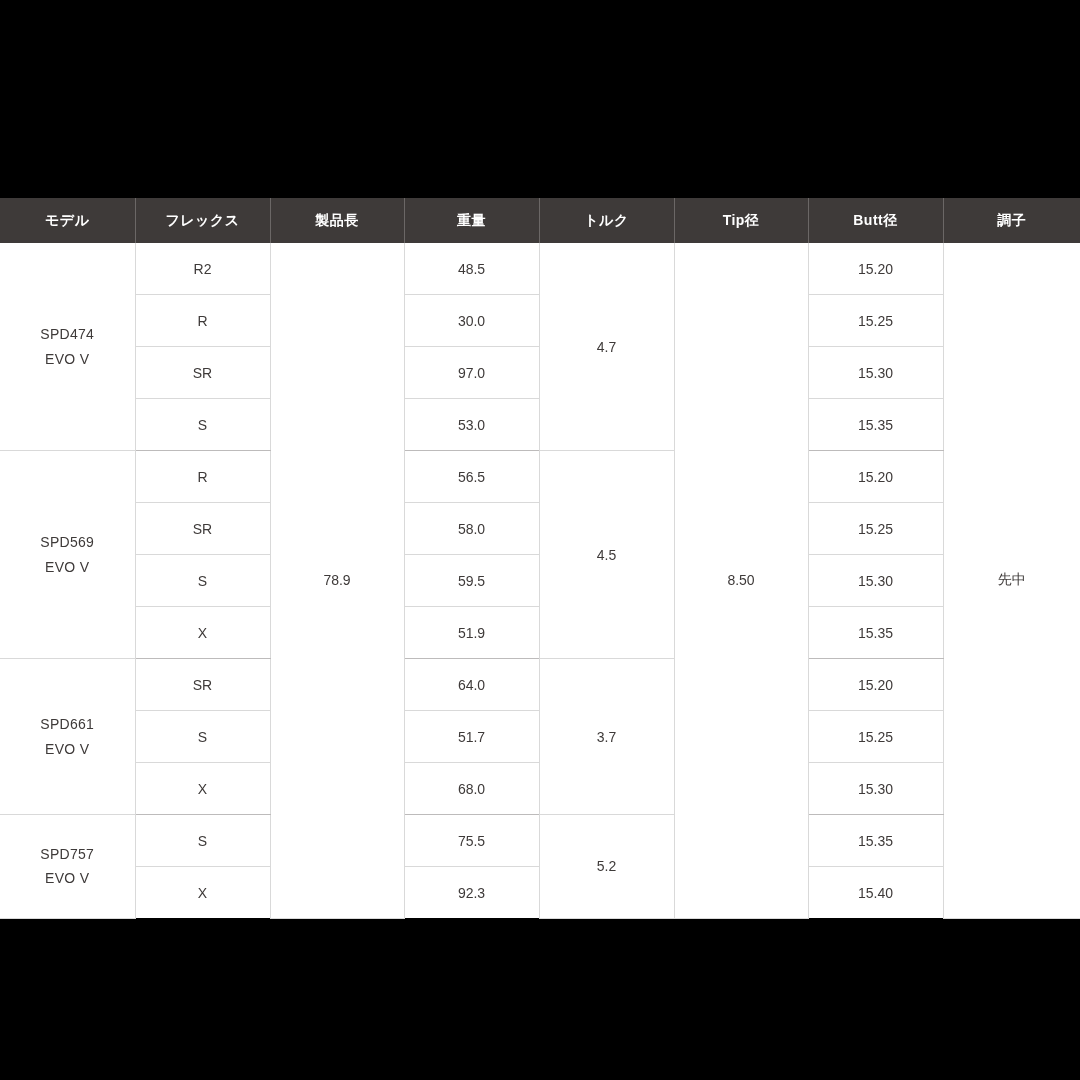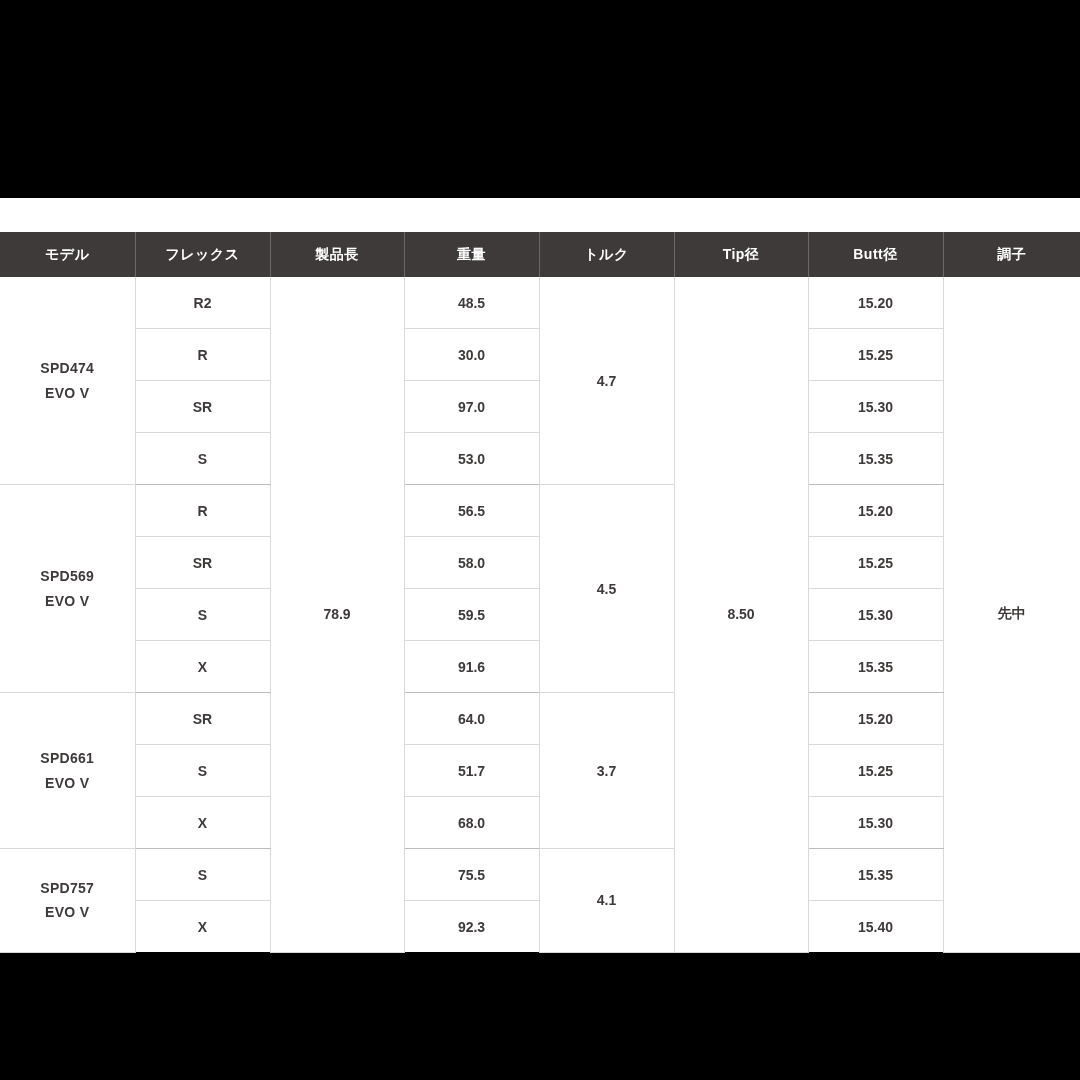--- a/index.html
+++ b/index.html
@@ -24,21 +24,20 @@
     top: 198px;
     left: 0;
     width: 1080px;
     height: 678px;
     background: #ffffff;
   }
   table.spec {
     width: 1080px;
     border-collapse: collapse;
     table-layout: fixed;
-    margin-top: 34px;
   }
   table.spec th {
     background: #3e3a39;
     color: #ffffff;
     font-size: 14px;
     font-weight: bold;
     height: 43px;
     text-align: center;
     vertical-align: middle;
     border-right: 1px solid #6b6766;
@@ -49,21 +48,21 @@
   }
   table.spec td {
     background: #ffffff;
     color: #3e3a39;
     font-size: 14px;
     height: 49px;
     text-align: center;
     vertical-align: middle;
     border-bottom: 1px solid #d9d9d9;
     border-right: 1px solid #d9d9d9;
-    font-weight: bold;
+    font-weight: normal;
   }
   table.spec td.last-col {
     border-right: none;
   }
   table.spec tr.group-end td {
     border-bottom: 1px solid #bdbbbb;
   }
   table.spec tr:last-child td {
     border-bottom: none;
   }
@@ -159,21 +158,21 @@
           <td>58.0</td>
           <td>15.25</td>
         </tr>
         <tr>
           <td>S</td>
           <td>59.5</td>
           <td>15.30</td>
         </tr>
         <tr class="group-end">
           <td>X</td>
-          <td>91.6</td>
+          <td>51.9</td>
           <td>15.35</td>
         </tr>
 
         <tr>
           <td class="model" rowspan="3">
             <span class="model-line">SPD661</span>
             <span class="model-line">EVO V</span>
           </td>
           <td>SR</td>
           <td>64.0</td>
@@ -191,21 +190,21 @@
           <td>15.30</td>
         </tr>
 
         <tr>
           <td class="model" rowspan="2">
             <span class="model-line">SPD757</span>
             <span class="model-line">EVO V</span>
           </td>
           <td>S</td>
           <td>75.5</td>
-          <td rowspan="2">4.1</td>
+          <td rowspan="2">5.2</td>
           <td>15.35</td>
         </tr>
         <tr>
           <td>X</td>
           <td>92.3</td>
           <td>15.40</td>
         </tr>
 
       </tbody>
     </table>

